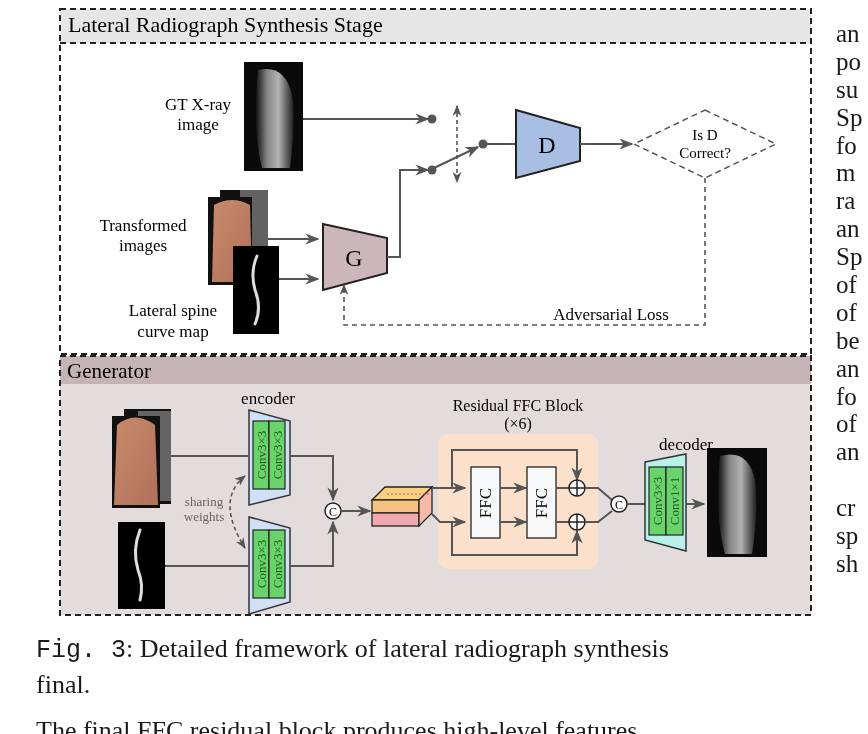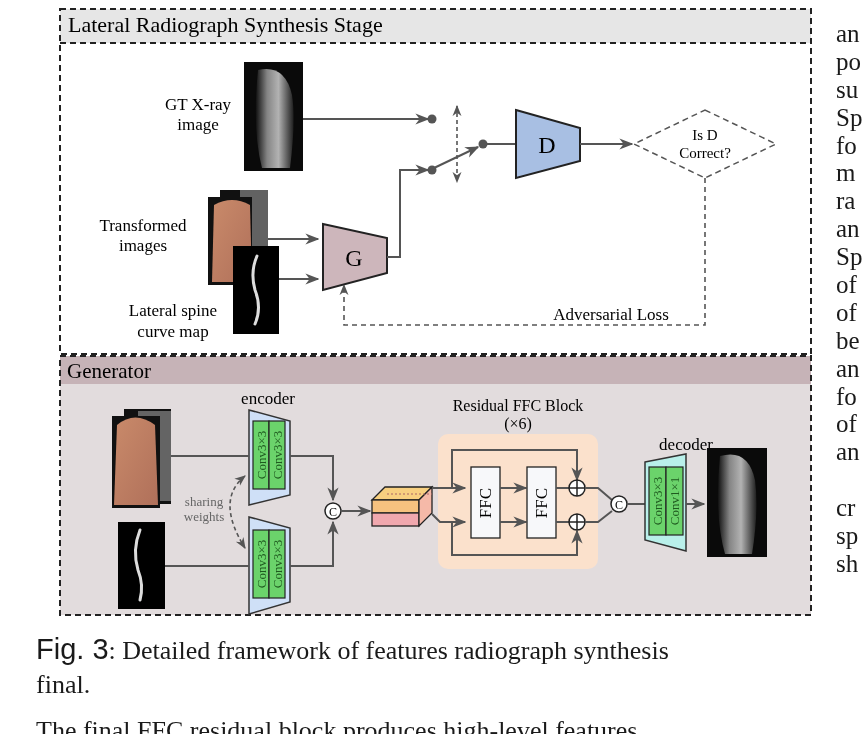--- a/index.html
+++ b/index.html
@@ -1,19 +1,19 @@
 <!DOCTYPE html>
 <html><head>
 <meta charset="utf-8">
 <style>
   html, body { margin: 0; padding: 0; background: #ffffff; }
   body { width: 868px; height: 734px; position: relative; overflow: hidden; font-family: "Liberation Serif", serif; color: #1a1a1a; }
   #figure { position: absolute; left: 0; top: 0; width: 868px; height: 620px; }
   .caption { position: absolute; left: 36px; top: 632px; width: 776px; font-size: 26px; line-height: 34px; text-align: justify; text-align-last: auto; }
-  .caption .fig-label { font-family: Liberation Sans, sans-serif; font-size: 29px; }
+  .caption .fig-label { font-family: Liberation Mono, monospace; font-size: 25px; }
   .body-line { position: absolute; left: 36px; top: 716px; width: 776px; font-size: 26px; line-height: 30px; white-space: nowrap; overflow: hidden; }
   .right-col { position: absolute; left: 836px; top: 20px; width: 40px; font-size: 25px; line-height: 27.9px; overflow: hidden; white-space: nowrap; }
   .right-col div { height: 27.9px; }
   svg text { font-family: "Liberation Serif", serif; }
 </style>
 </head>
 <body>
 
 <svg id="figure" width="868" height="620" viewBox="0 0 868 620" xmlns="http://www.w3.org/2000/svg">
   <defs>
@@ -183,21 +183,21 @@
     <line x1="686" y1="504" x2="704" y2="504" stroke="#555" stroke-width="2" marker-end="url(#arr)"></line>
 
     <g>
       <rect x="707" y="448" width="60" height="109" fill="#0a0a0a"></rect>
       <path d="M720,456 Q748,448 755,480 Q759,510 752,554 L725,554 Q714,515 720,456z" fill="url(#xr)" opacity="0.85"></path>
     </g>
   </g>
 </svg>
 
 <div class="caption">
-  <span class="fig-label">Fig. 3</span><span>: Detailed framework of features radiograph synthesis</span><br>
+  <span class="fig-label">Fig. 3</span><span>: Detailed framework of lateral radiograph synthesis</span><br>
   <span>final.</span>
 </div>
 
 <div class="body-line">The final FFC residual block produces high-level features</div>
 
 <div class="right-col" id="rightcol">
     <div>an</div>
     <div>po</div>
     <div>su</div>
     <div>Sp</div>

